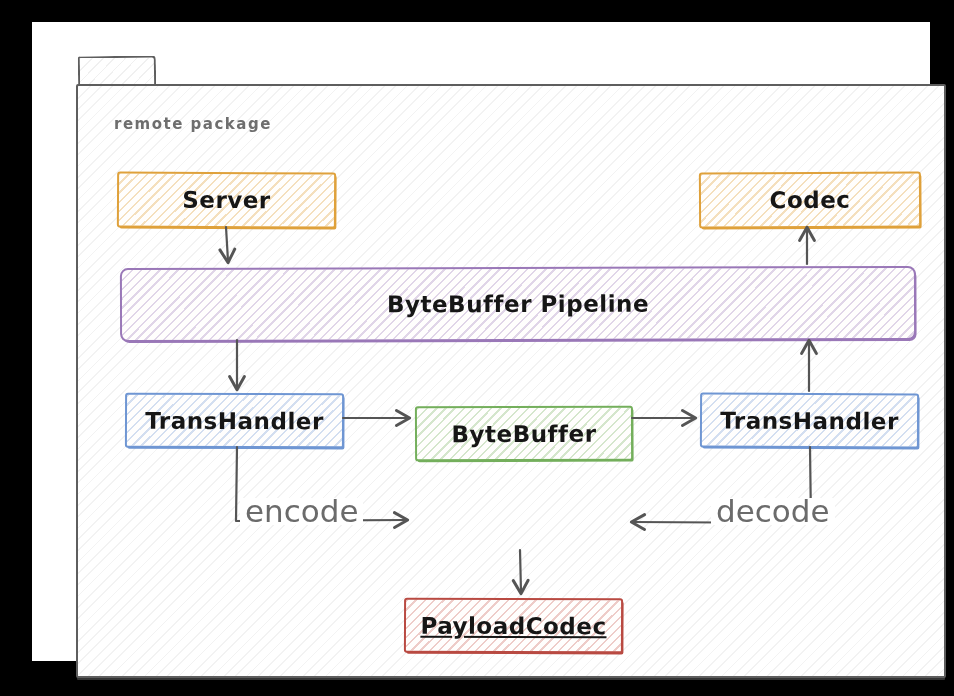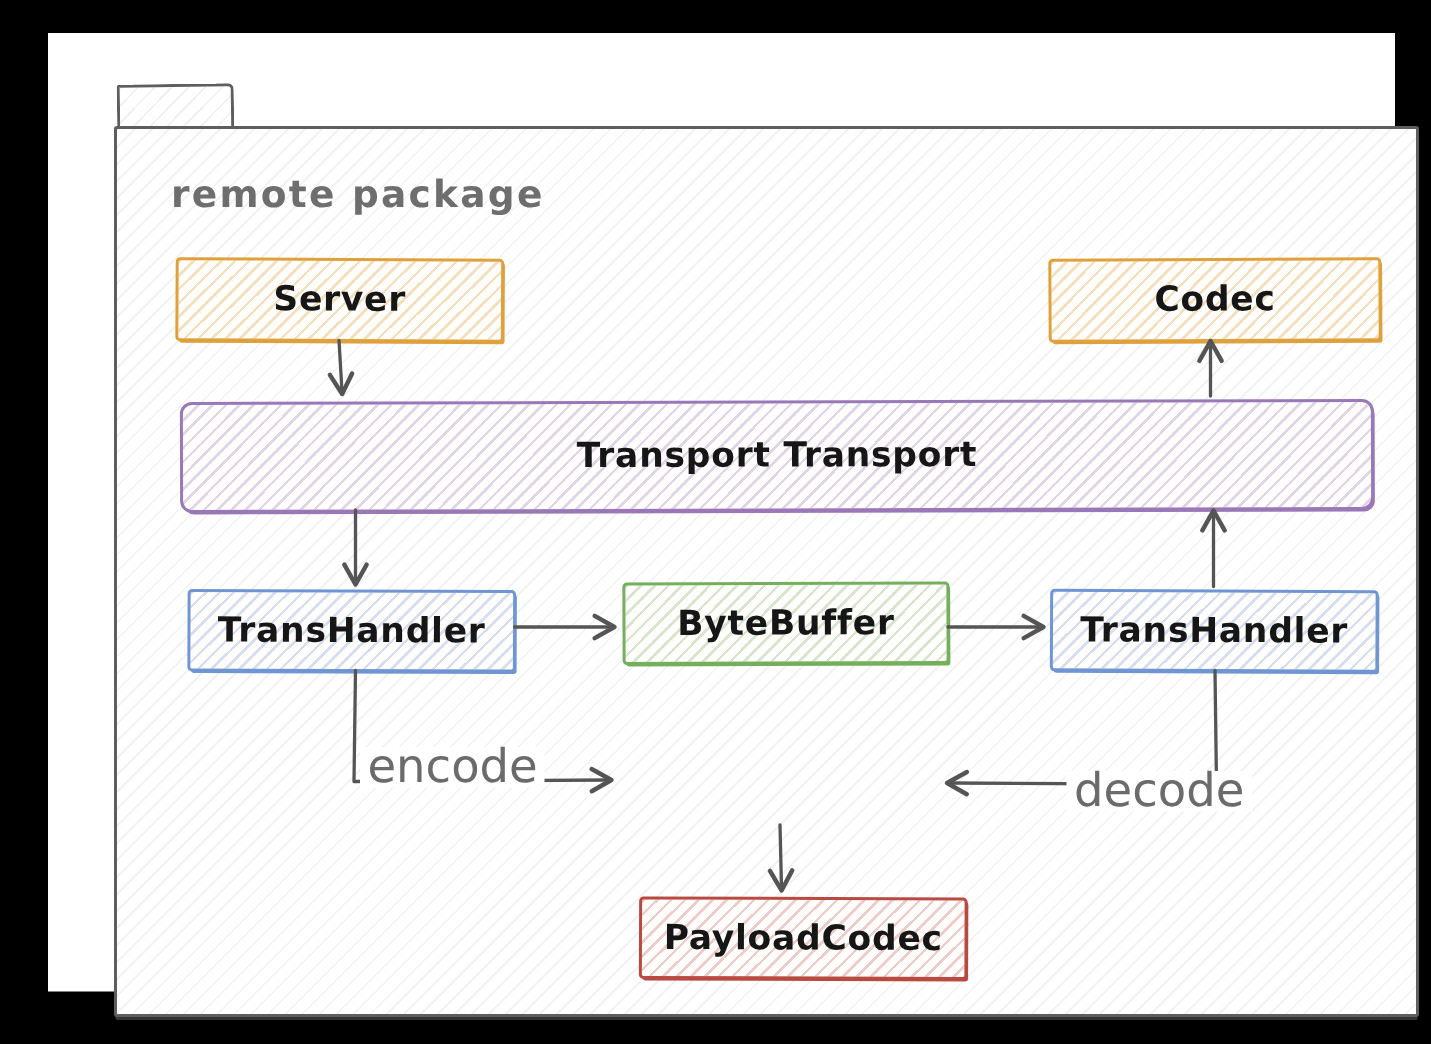--- a/index.html
+++ b/index.html
@@ -9,70 +9,70 @@
 
   
   .pkg-tab{position:absolute;left:46px;top:34px;width:74px;height:30px;
            border:2.5px solid #5e5e5e;border-bottom:none;border-radius:2px 4px 0 0;
            background-color:#fff;transform:rotate(-0.7deg);
            background-image:repeating-linear-gradient(135deg,rgba(110,110,110,.10) 0 1.2px,transparent 1.2px 8px);}
   .pkg-body{position:absolute;left:44px;top:62px;width:866px;height:590px;
             border:2.5px solid #5e5e5e;border-radius:2px;background-color:#fff;
             background-image:repeating-linear-gradient(135deg,rgba(110,110,110,.085) 0 1.2px,transparent 1.2px 8px);
             box-shadow:0 3px 0 -1px rgba(94,94,94,.55);}
-  .pkg-label{position:absolute;left:82px;top:93px;font-size:25px;font-weight:bold;
+  .pkg-label{position:absolute;left:82px;top:93px;font-size:15px;font-weight:bold;
              color:#6e6e6e;letter-spacing:1.5px;}
 
   
   .node{position:absolute;display:flex;align-items:center;justify-content:center;
         border:2.5px solid var(--c);border-radius:3px;background-color:#fffefd;
         background-image:repeating-linear-gradient(135deg,var(--h) 0 1.7px,transparent 1.7px 6.5px);
         font-size:23px;font-weight:bold;color:#161616;letter-spacing:.5px;
         box-shadow:1.5px 2px 0 -1px var(--c);}
   .orange{--c:#dfa13b;--h:rgba(223,161,59,.33);}
   .purple{--c:#9a78b8;--h:rgba(154,120,184,.30);}
   .blue  {--c:#6f96d3;--h:rgba(111,150,211,.30);}
   .green {--c:#74af5c;--h:rgba(116,175,92,.30);}
   .red   {--c:#b94a42;--h:rgba(199,90,80,.30);}
 
   #n-client      {left:85px; top:150px;width:215px;height:52px;transform:rotate(.3deg);}
   #n-server      {left:667px;top:150px;width:218px;height:52px;transform:rotate(-.3deg);}
   #n-pipeline    {left:88px; top:245px;width:792px;height:70px;transform:rotate(-.15deg);border-radius:8px;}
   #n-th-left     {left:93px; top:371px;width:215px;height:51px;transform:rotate(.2deg);}
-  #n-bytebuffer  {left:383px;top:366px;width:214px;height:51px;transform:rotate(-.2deg);}
+  #n-bytebuffer  {left:383px;top:384px;width:214px;height:51px;transform:rotate(-.2deg);}
   #n-th-right    {left:668px;top:371px;width:215px;height:51px;transform:rotate(.25deg);}
   #n-codec       {left:382px;top:474px;width:211px;height:51px;transform:rotate(-.25deg);}
-  #n-payloadcodec{left:394px;top:576px;width:215px;height:51px;transform:rotate(.2deg);}
+  #n-payloadcodec{left:372px;top:576px;width:215px;height:51px;transform:rotate(.2deg);text-decoration:underline;}
 
   
   .edge-label{position:absolute;font-size:31px;color:#6b6b6b;background:#fff;
               padding:0 5px;line-height:27px;}
   #lbl-encode{left:208px;top:476px;}
-  #lbl-decode{left:679px;top:492px;}
+  #lbl-decode{left:679px;top:476px;}
 
   svg.edges{position:absolute;left:0;top:0;pointer-events:none;}
 </style>
 </head>
 <body>
 
 <div id="stage">
   <div class="canvas">
 
     <div class="pkg-tab"></div>
     <div class="pkg-body"></div>
     <div class="pkg-label">remote package</div>
 
     <div class="node orange" id="n-client">
       <span>Server</span>
     </div>
     <div class="node orange" id="n-server">
       <span>Codec</span>
     </div>
     <div class="node purple" id="n-pipeline">
-      <span>Transport Transport</span>
+      <span>ByteBuffer Pipeline</span>
     </div>
     <div class="node blue" id="n-th-left">
       <span>TransHandler</span>
     </div>
     <div class="node green" id="n-bytebuffer">
       <span>ByteBuffer</span>
     </div>
     <div class="node blue" id="n-th-right">
       <span>TransHandler</span>
     </div>

